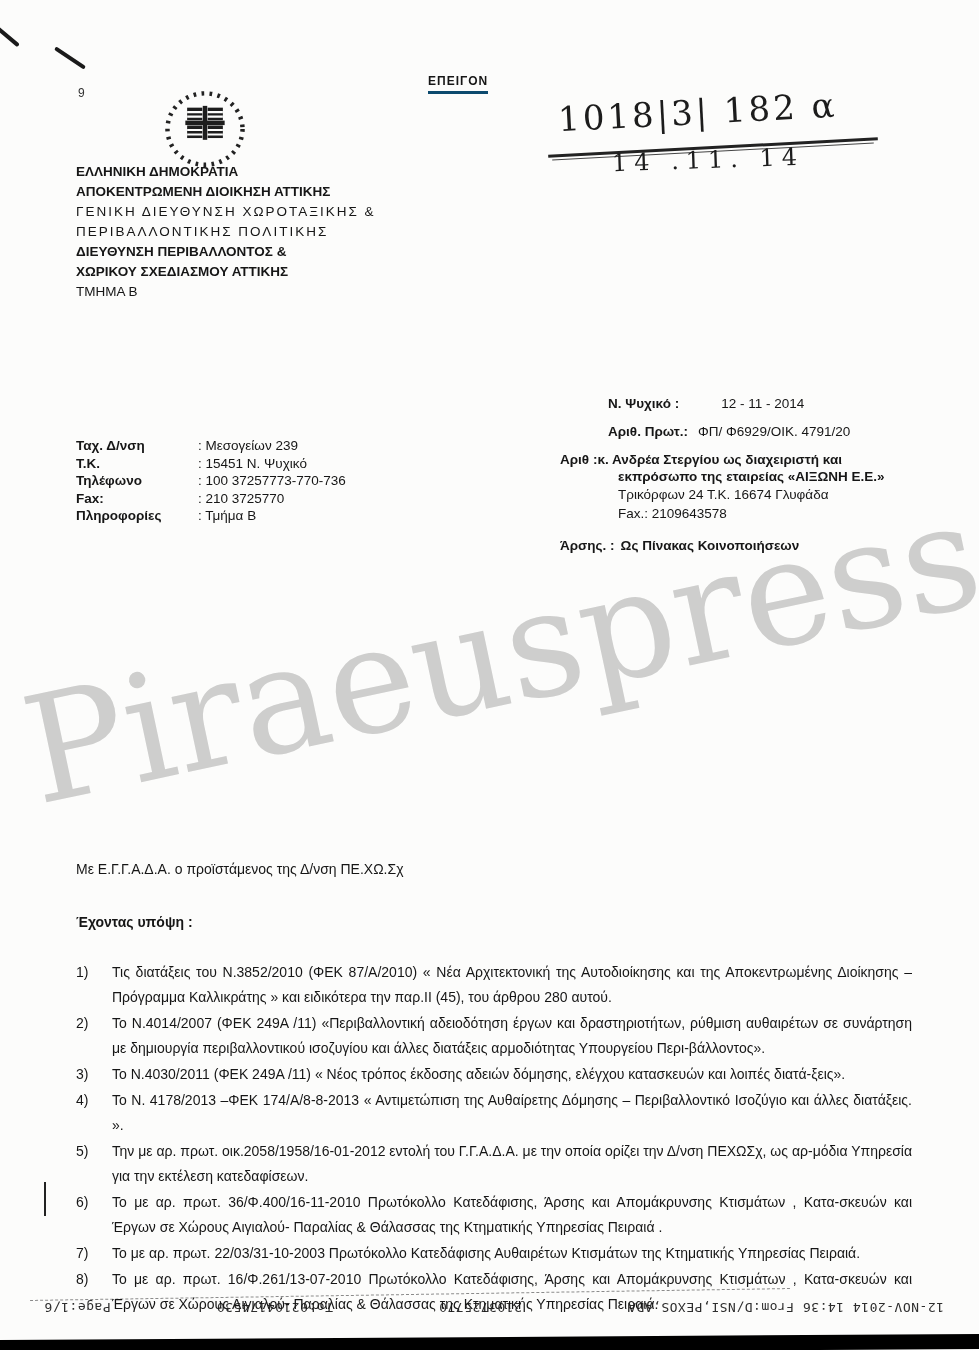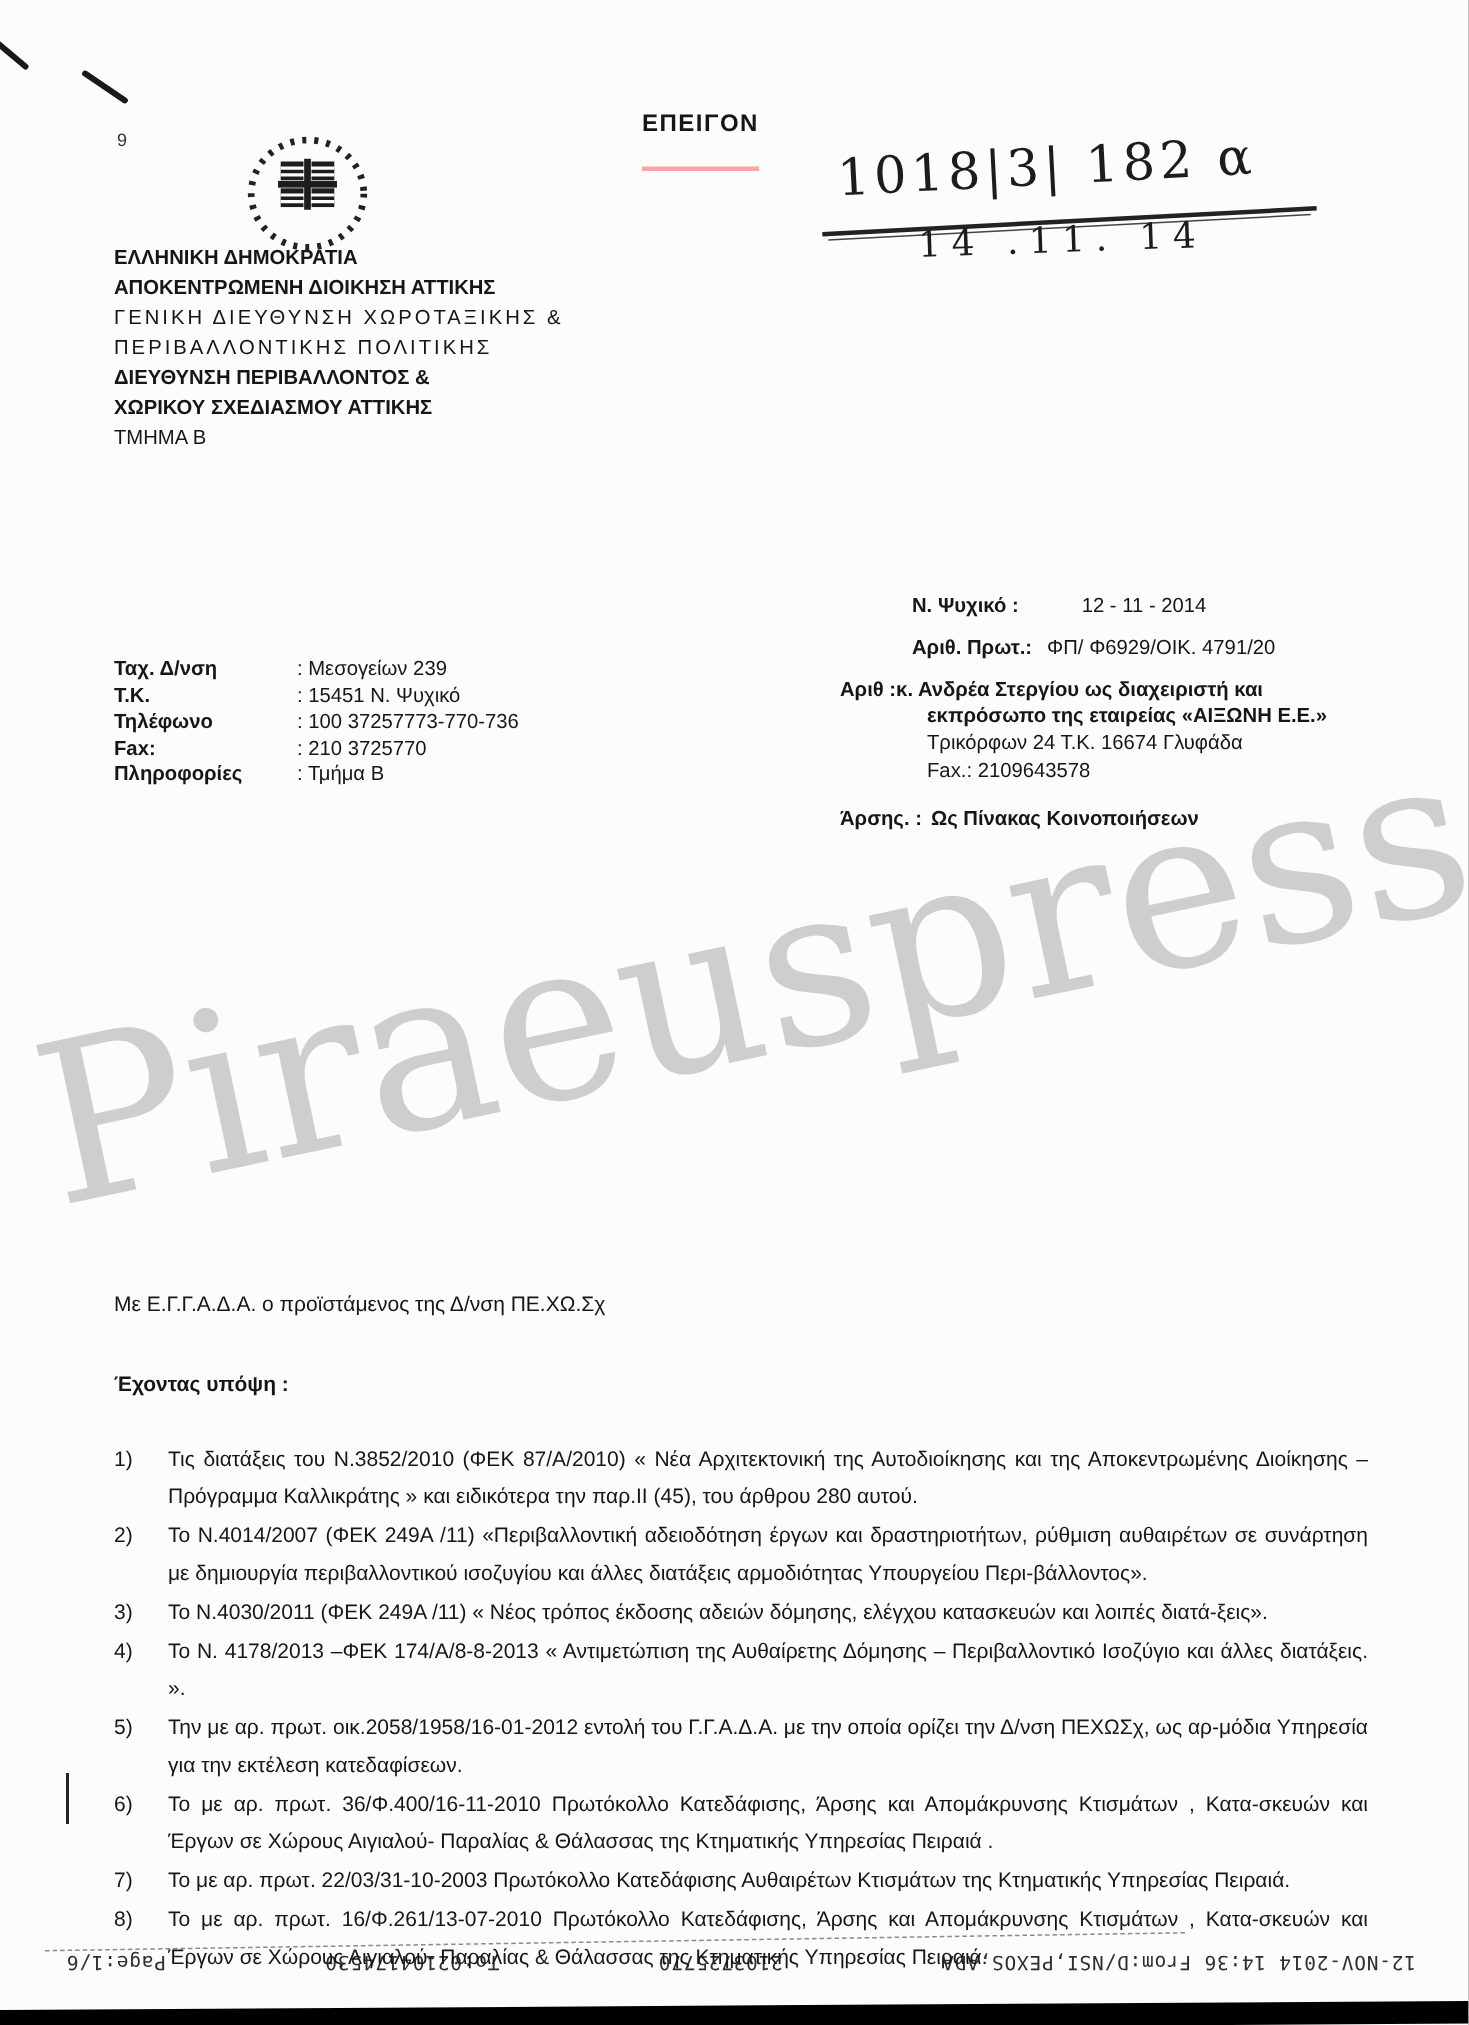--- a/index.html
+++ b/index.html
@@ -26,24 +26,24 @@
     color:#c9c9c9;
     opacity:.85;
     mix-blend-mode:multiply;
     white-space:nowrap;
     pointer-events:none;
     z-index:5;
   }
   
   .urgency{
     left:428px;top:74px;
-    font-size:16px;font-weight:bold;
+    font-size:12px;font-weight:bold;
     letter-spacing:1px;
-    border-bottom:3px solid #fca5a5;
-    padding-bottom:19px;
+    border-bottom:3px solid #0c4a6e;
+    padding-bottom:3px;
     z-index:2;
   }
   
   .pen{position:absolute;background:#1a1a1a;border-radius:2px;}
   .pen1{left:52px;top:56px;width:36px;height:4px;transform:rotate(34deg);}
   .pen2{left:-8px;top:34px;width:30px;height:4px;transform:rotate(40deg);}
   .corner-mark{left:78px;top:86px;font-size:12px;color:#333;}
   
   .emblem{left:160px;top:88px;}
   

